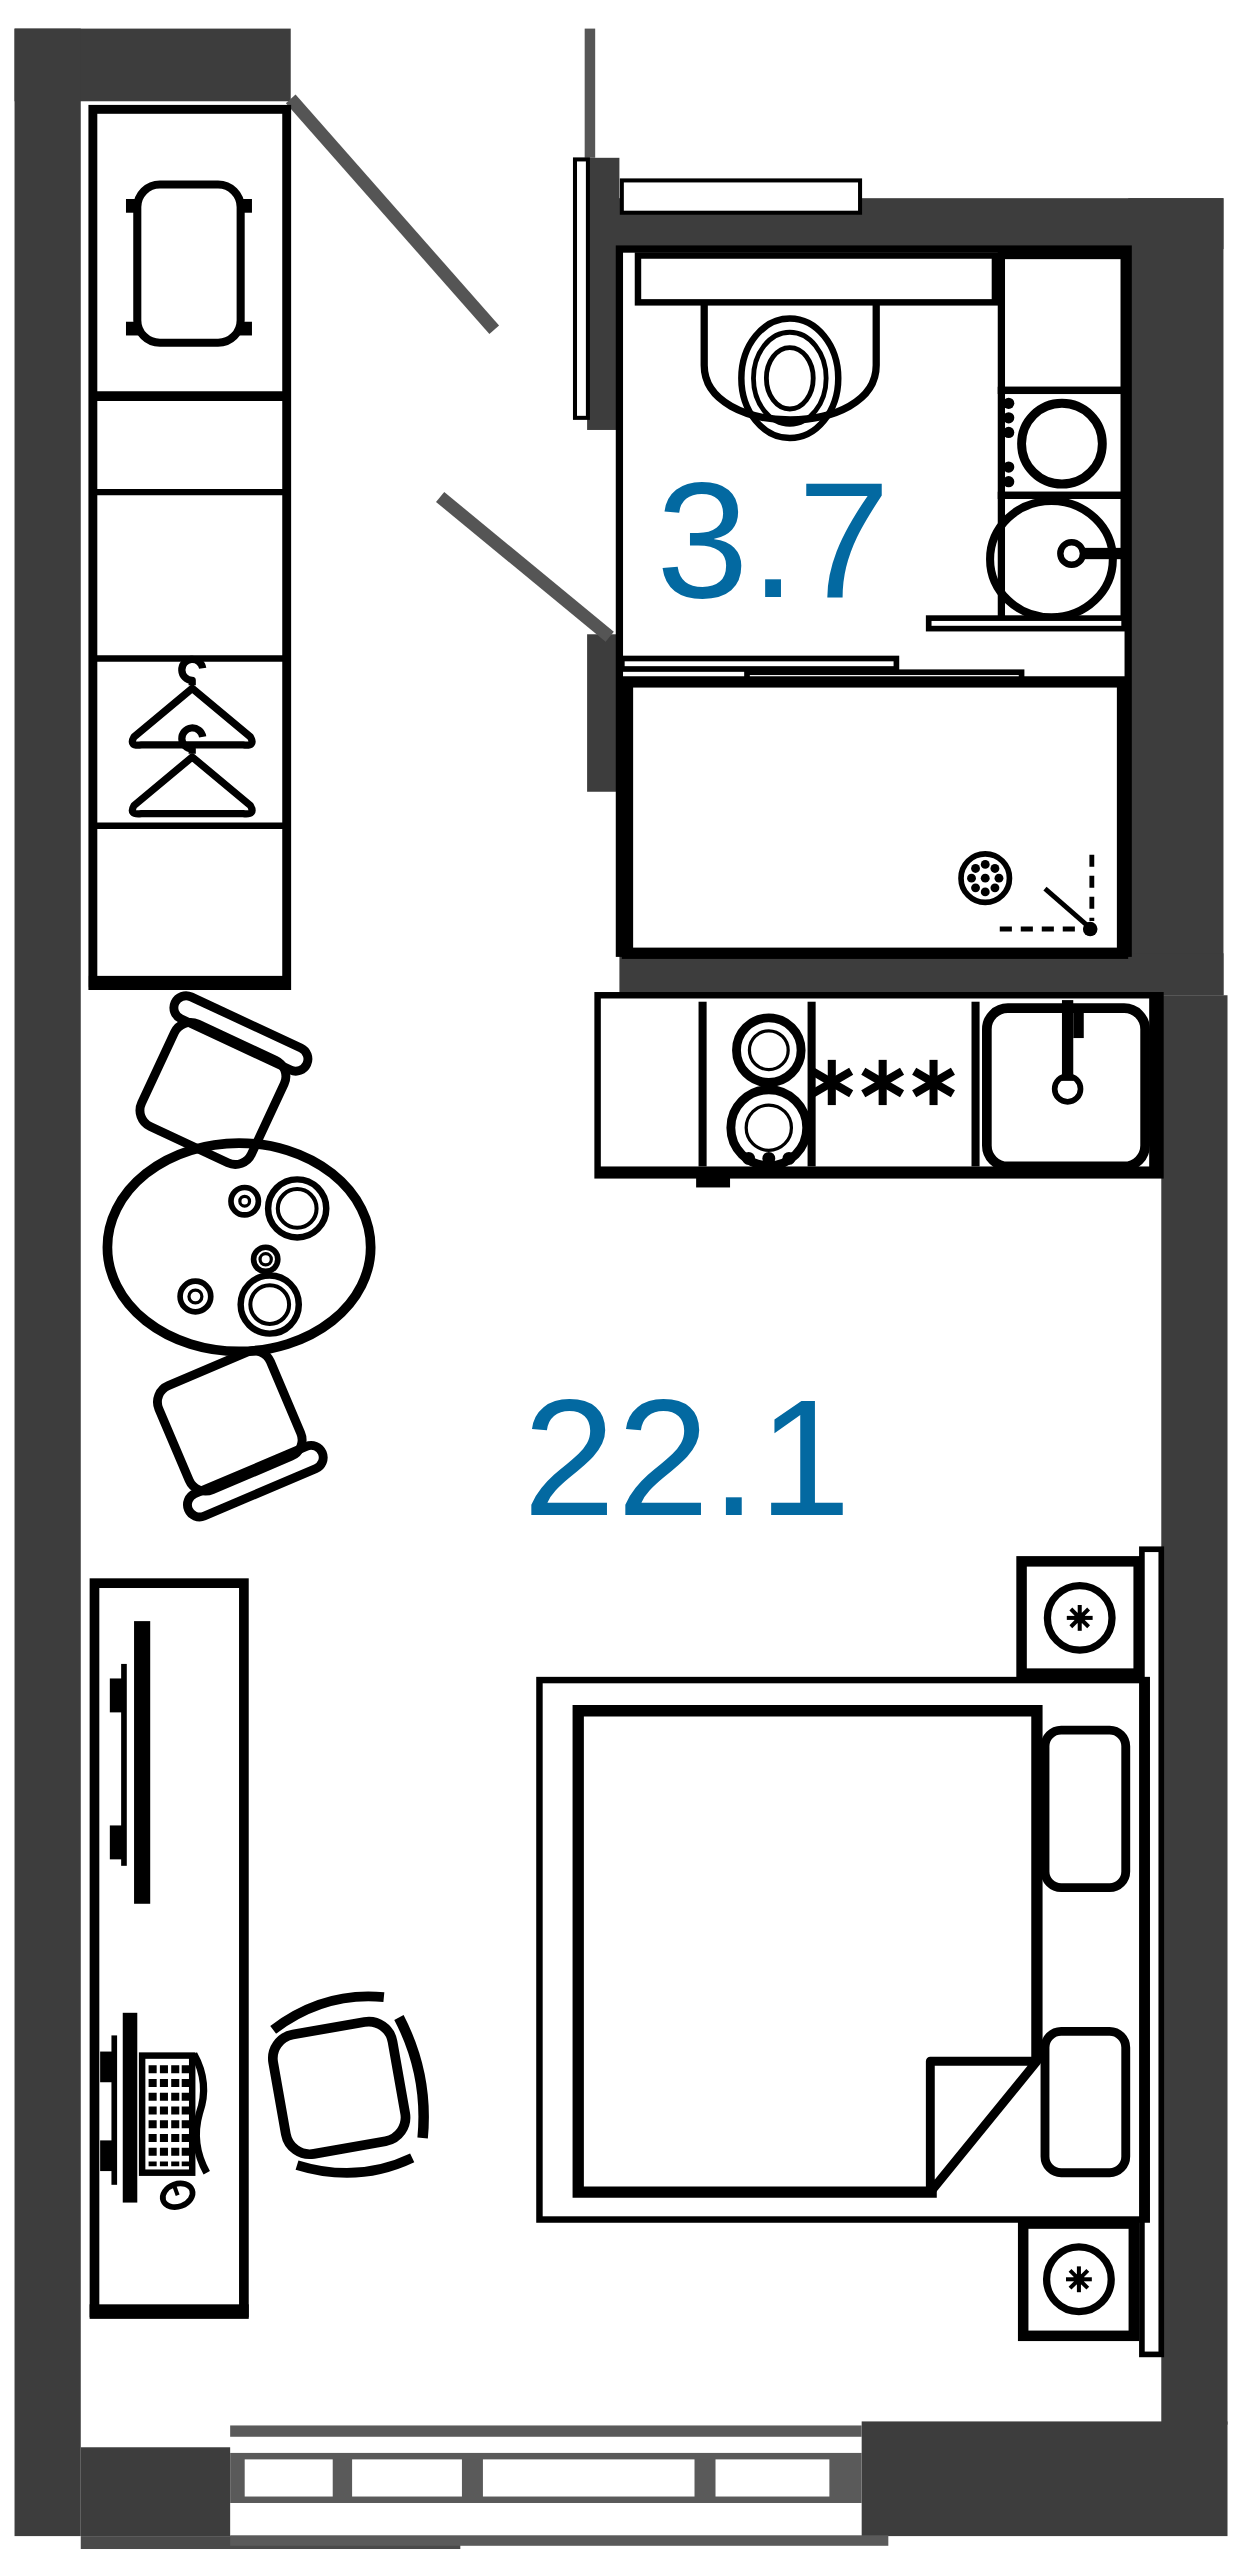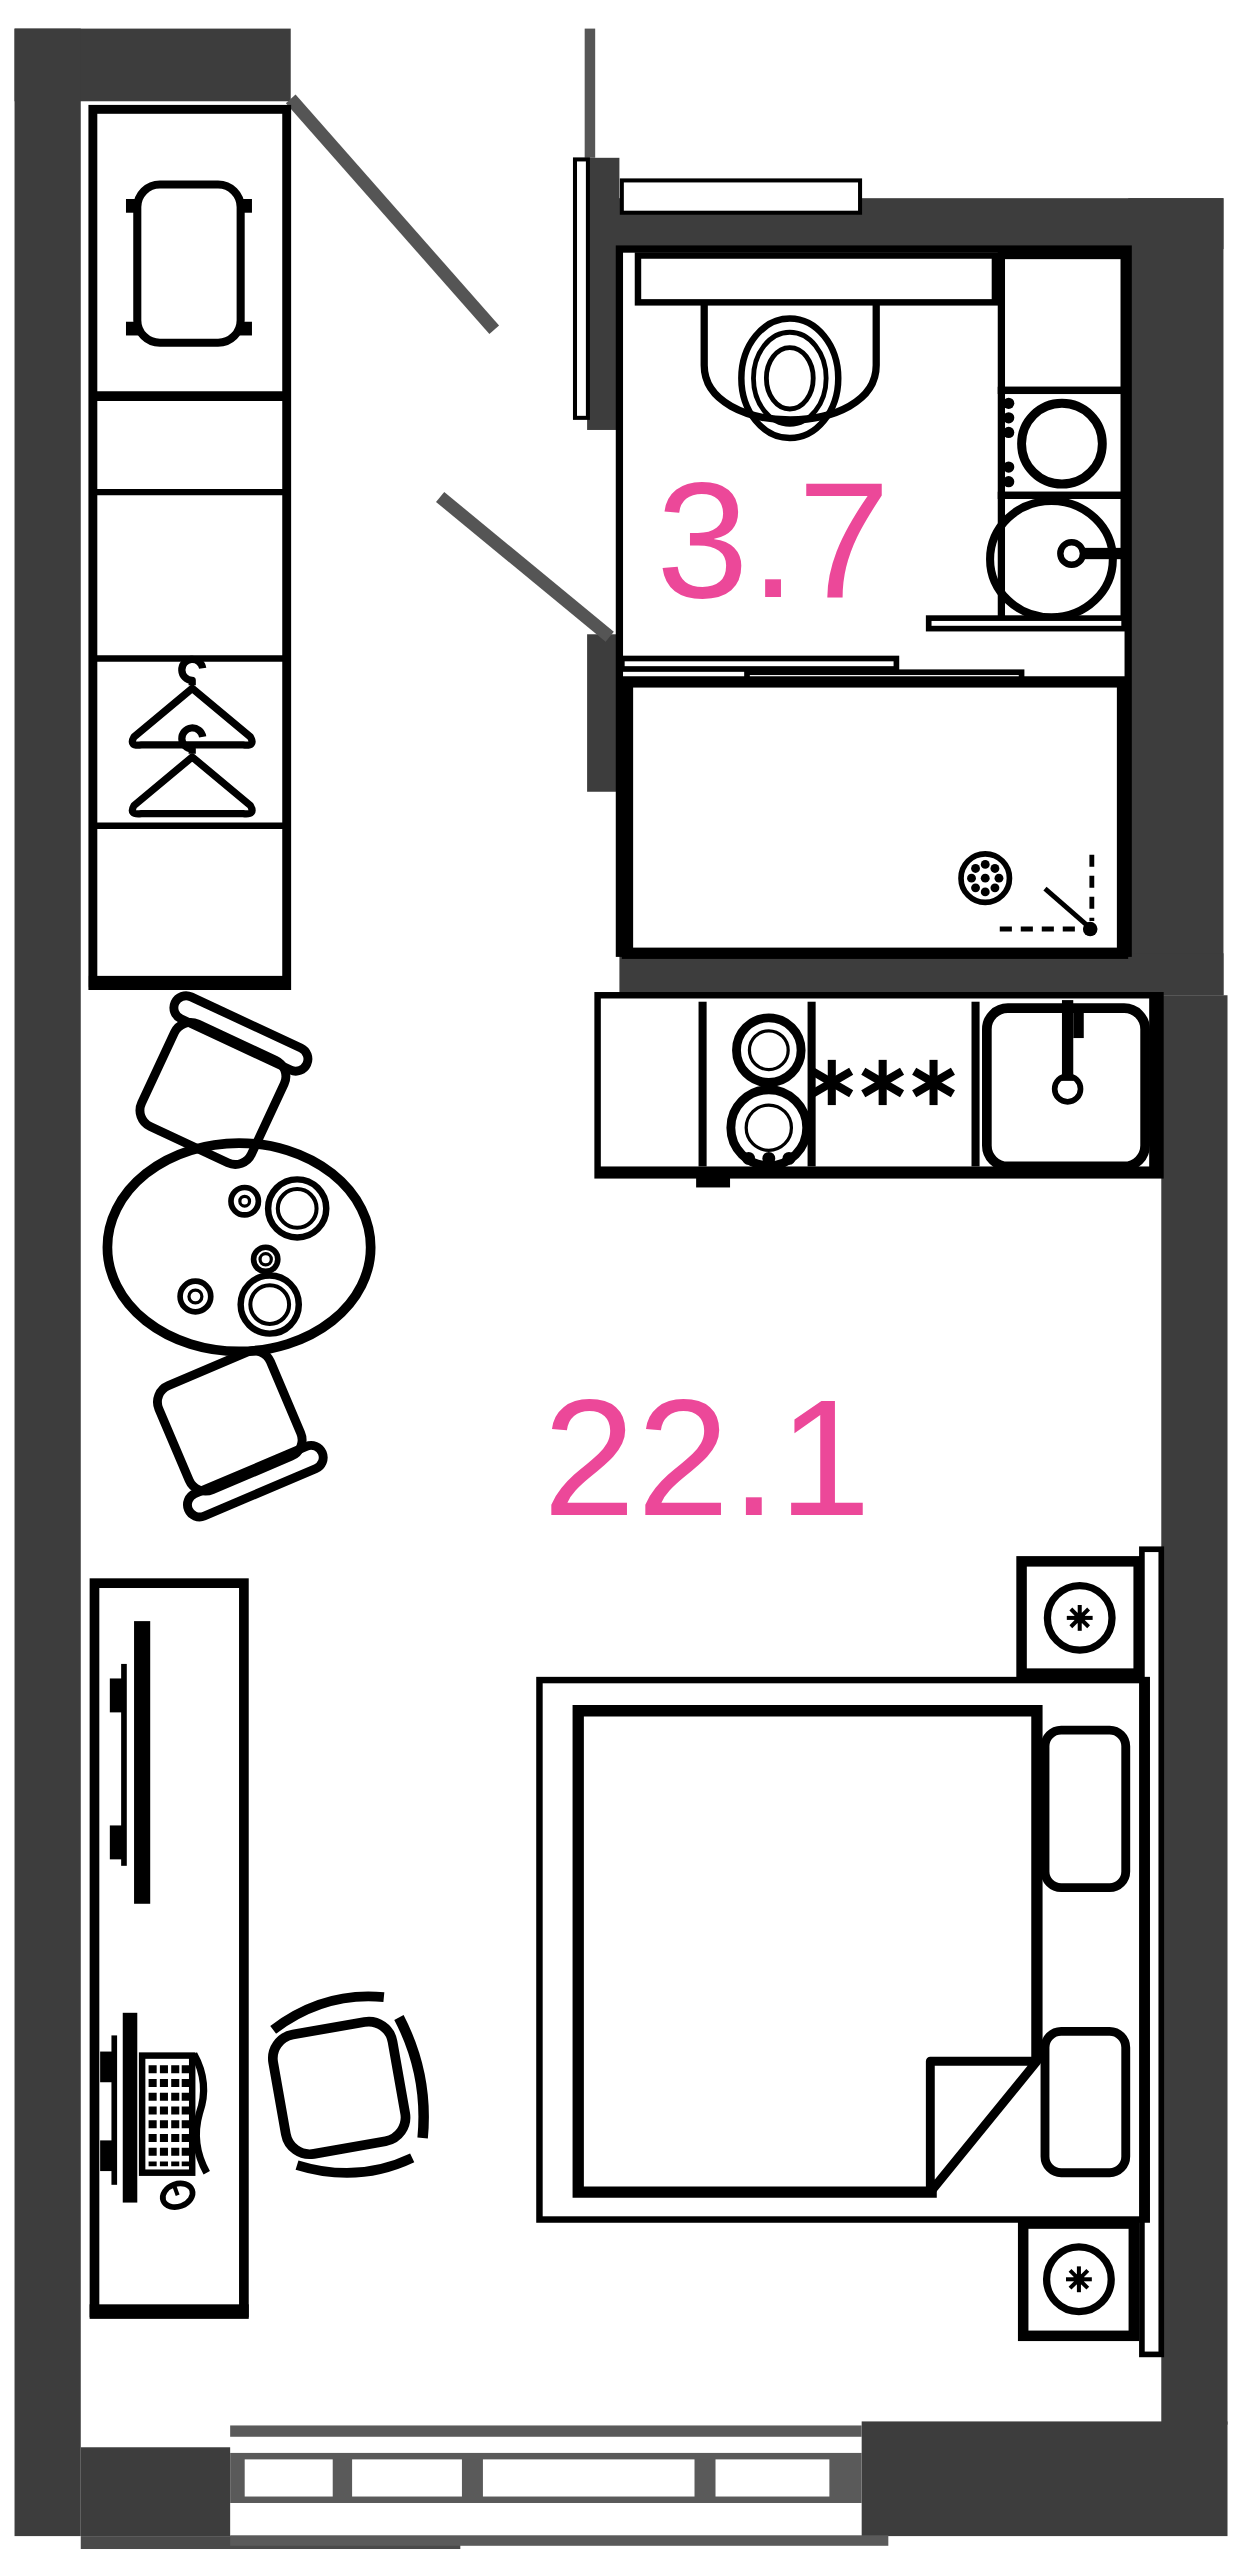--- a/index.html
+++ b/index.html
@@ -6,31 +6,31 @@
   .plan{
     position:relative;
     width:1259px;height:2576px;
     background:#ffffff;
     overflow:hidden;
     font-family:"Liberation Sans", sans-serif;
   }
   .plan svg{position:absolute;left:0;top:0;}
   .area-label{
     position:absolute;
-    color:#ec4899;
+    color:#0369a1;
     font-size:166px;
     font-weight:400;
     letter-spacing:1.6px;
     line-height:1;
     text-align:center;
     white-space:nowrap;
     user-select:none;
   }
   .label-bathroom{left:653px;top:457px;width:242px;}
-  .label-living{left:543px;top:1375px;width:307px;text-align:right;}
+  .label-living{left:523px;top:1375px;width:307px;text-align:right;}
 </style>
 </head>
 <body>
 
 <div class="plan">
 
   <svg width="1259" height="2576" viewBox="0 0 1559 3189">
 
     <g fill="#3d3d3d" stroke="none">
       <rect x="18" y="35" width="342" height="90"></rect>

